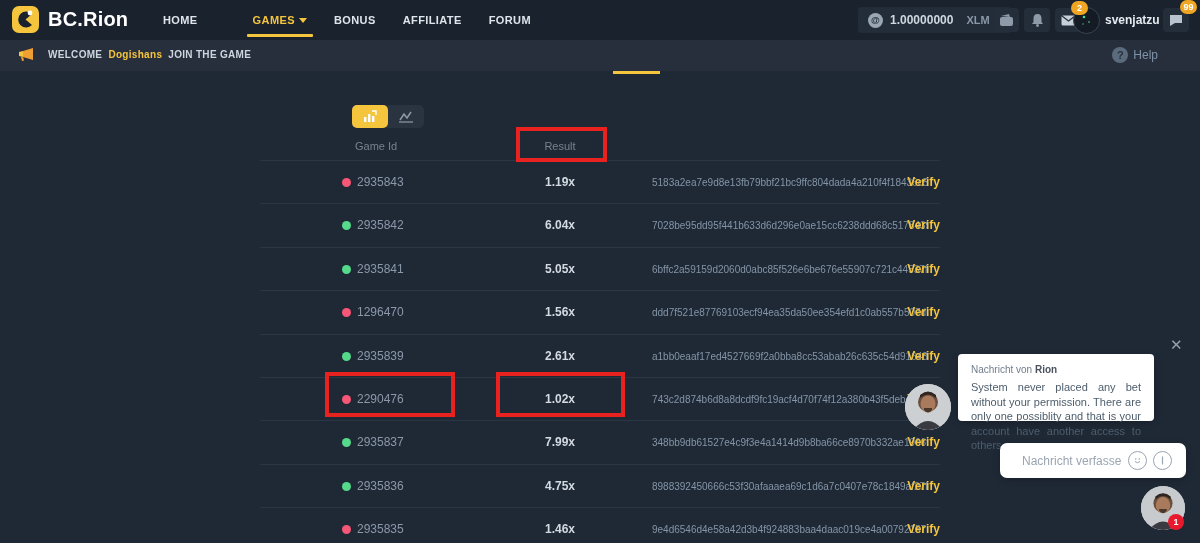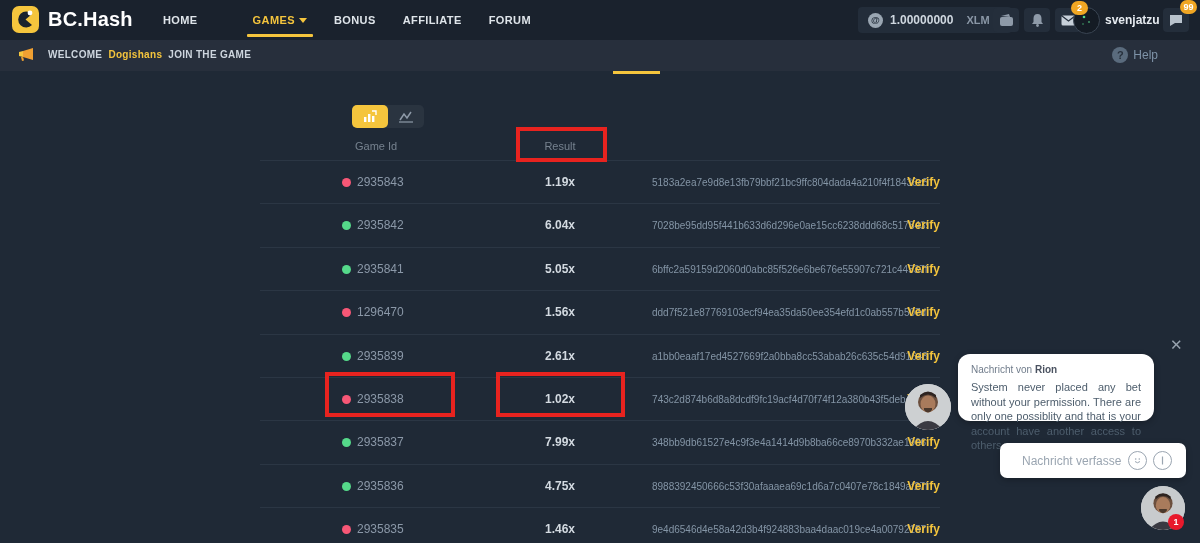--- a/index.html
+++ b/index.html
@@ -54,21 +54,21 @@
   .cell-result{position:absolute;left:220px;width:160px;top:14px;text-align:center;color:#d3dae1;font-size:12px;font-weight:bold;}
   .cell-hash{position:absolute;left:392px;width:276px;top:16px;text-align:center;color:#8495a6;font-size:10px;white-space:nowrap;overflow:hidden;}
   .cell-verify{position:absolute;right:0;top:14px;color:#f2c33d;font-size:12px;font-weight:bold;cursor:pointer;}
   
   .ann{position:absolute;border:4px solid #e8231f;z-index:20;pointer-events:none;}
   .ann-header{left:516px;top:127px;width:83px;height:27px;}
   .ann-gameid{left:325px;top:372px;width:122px;height:37px;}
   .ann-result{left:496px;top:372px;width:121px;height:37px;}
   
   .chat-close{position:absolute;left:1170px;top:336px;color:#97a2ae;font-size:15px;cursor:pointer;z-index:30;}
-  .chat-card{position:absolute;left:958px;top:354px;width:196px;height:67px;background:#ffffff;border-radius:12px;z-index:30;box-shadow:0 2px 6px rgba(0,0,0,.25);padding:10px 13px;box-sizing:border-box;}
+  .chat-card{position:absolute;left:958px;top:354px;width:196px;height:67px;background:#ffffff;border-radius:4px;z-index:30;box-shadow:0 2px 6px rgba(0,0,0,.25);padding:10px 13px;box-sizing:border-box;}
   .chat-from{font-size:10px;color:#707c8b;}
   .chat-from b{color:#4a5260;}
   .chat-body{margin-top:5px;font-size:11px;line-height:14.5px;color:#4d5d6c;text-align:justify;}
   .sender-avatar{position:absolute;left:905px;top:384px;width:46px;height:46px;border-radius:50%;overflow:hidden;z-index:29;background:#cfd2d4;}
   .chat-input{position:absolute;left:1000px;top:443px;width:186px;height:35px;background:#ffffff;border-radius:7px;z-index:30;box-shadow:0 2px 6px rgba(0,0,0,.25);display:flex;align-items:center;}
   .chat-input input{border:none;outline:none;background:transparent;margin-left:20px;width:100px;font-size:12px;color:#4d5d6c;font-family:"Liberation Sans","DejaVu Sans",sans-serif;}
   .chat-input input::placeholder{color:#9aa5b1;}
   .round-icon{width:17px;height:17px;border:1px solid #9aa5b1;border-radius:50%;display:flex;align-items:center;justify-content:center;color:#9aa5b1;cursor:pointer;flex:none;}
   .bottom-avatar{position:absolute;left:1141px;top:486px;width:44px;height:44px;border-radius:50%;overflow:hidden;background:#cfd2d4;z-index:30;cursor:pointer;}
   .avatar-badge{position:absolute;left:1168px;top:514px;width:16px;height:16px;background:#e8192c;color:#fff;border-radius:50%;font-size:9px;font-weight:bold;display:flex;align-items:center;justify-content:center;z-index:31;}
@@ -79,21 +79,21 @@
 
 <div class="navbar">
   <div class="brand">
     <span>
       <svg class="brand-logo" viewBox="0 0 27 27">
         <rect x="0" y="0" width="27" height="27" rx="7" fill="#f5c53d"></rect>
         <path d="M20 8 A8 8 0 1 0 20 19 L13.5 13.5 Z" fill="#1a222d"></path>
         <circle cx="18" cy="7" r="2.4" fill="#ffffff"></circle>
       </svg>
     </span>
-    <span class="brand-name">BC.Hash</span>
+    <span class="brand-name">BC.Rion</span>
   </div>
   <div class="nav-links">
     <span class="nav-link">HOME</span>
     <span class="nav-link active">
       <span>GAMES</span>
       <span class="caret"></span>
       <span class="underline"></span>
     </span>
     <span class="nav-link">BONUS</span>
     <span class="nav-link">AFFILIATE</span>
@@ -224,21 +224,21 @@
   </div>
       <div class="trow">
     <span class="dot green"></span>
     <span class="cell-id">2935839</span>
     <span class="cell-result">2.61x</span>
     <span class="cell-hash">a1bb0eaaf17ed4527669f2a0bba8cc53abab26c635c54d916482</span>
     <span class="cell-verify">Verify</span>
   </div>
       <div class="trow">
     <span class="dot red"></span>
-    <span class="cell-id">2935838</span>
+    <span class="cell-id">2290476</span>
     <span class="cell-result">1.02x</span>
     <span class="cell-hash">743c2d874b6d8a8dcdf9fc19acf4d70f74f12a380b43f5deb4607</span>
     <span class="cell-verify">Verify</span>
   </div>
       <div class="trow">
     <span class="dot green"></span>
     <span class="cell-id">2935837</span>
     <span class="cell-result">7.99x</span>
     <span class="cell-hash">348bb9db61527e4c9f3e4a1414d9b8ba66ce8970b332ae1966f8</span>
     <span class="cell-verify">Verify</span>

